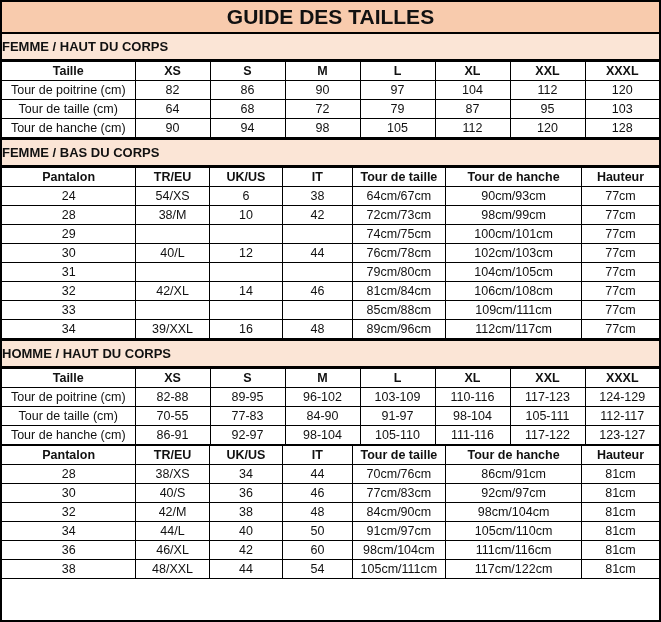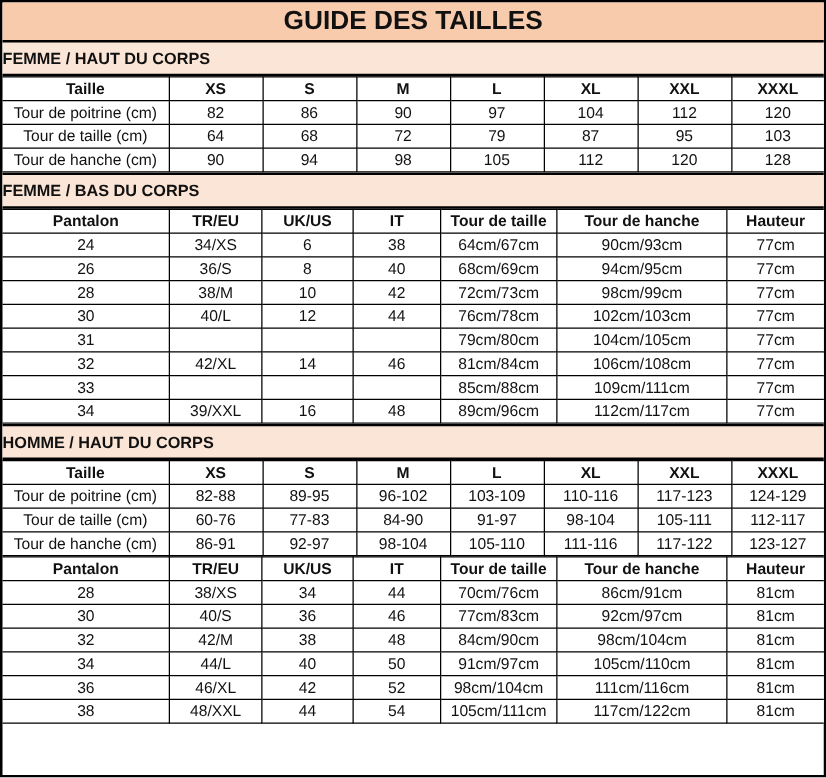--- a/index.html
+++ b/index.html
@@ -141,43 +141,43 @@
             <th>UK/US</th>
             <th>IT</th>
             <th>Tour de taille</th>
             <th>Tour de hanche</th>
             <th>Hauteur</th>
           </tr>
         </thead>
         <tbody>
           <tr>
             <td class="row-label">24</td>
-            <td>34/XS</td>
+            <td>54/XS</td>
             <td>6</td>
             <td>38</td>
             <td>64cm/67cm</td>
             <td>90cm/93cm</td>
-            <td>77cm</td>
-          </tr>
-          <tr>
-            <td class="row-label">26</td>
-            <td>36/S</td>
-            <td>8</td>
-            <td>40</td>
-            <td>68cm/69cm</td>
-            <td>94cm/95cm</td>
             <td>77cm</td>
           </tr>
           <tr>
             <td class="row-label">28</td>
             <td>38/M</td>
             <td>10</td>
             <td>42</td>
             <td>72cm/73cm</td>
             <td>98cm/99cm</td>
+            <td>77cm</td>
+          </tr>
+          <tr>
+            <td class="row-label">29</td>
+            <td></td>
+            <td></td>
+            <td></td>
+            <td>74cm/75cm</td>
+            <td>100cm/101cm</td>
             <td>77cm</td>
           </tr>
           <tr>
             <td class="row-label">30</td>
             <td>40/L</td>
             <td>12</td>
             <td>44</td>
             <td>76cm/78cm</td>
             <td>102cm/103cm</td>
             <td>77cm</td>
@@ -250,21 +250,21 @@
             <td>82-88</td>
             <td>89-95</td>
             <td>96-102</td>
             <td>103-109</td>
             <td>110-116</td>
             <td>117-123</td>
             <td>124-129</td>
           </tr>
           <tr>
             <td class="row-label">Tour de taille (cm)</td>
-            <td>60-76</td>
+            <td>70-55</td>
             <td>77-83</td>
             <td>84-90</td>
             <td>91-97</td>
             <td>98-104</td>
             <td>105-111</td>
             <td>112-117</td>
           </tr>
           <tr>
             <td class="row-label">Tour de hanche (cm)</td>
             <td>86-91</td>
@@ -332,21 +332,21 @@
             <td>40</td>
             <td>50</td>
             <td>91cm/97cm</td>
             <td>105cm/110cm</td>
             <td>81cm</td>
           </tr>
           <tr>
             <td class="row-label">36</td>
             <td>46/XL</td>
             <td>42</td>
-            <td>52</td>
+            <td>60</td>
             <td>98cm/104cm</td>
             <td>111cm/116cm</td>
             <td>81cm</td>
           </tr>
           <tr>
             <td class="row-label">38</td>
             <td>48/XXL</td>
             <td>44</td>
             <td>54</td>
             <td>105cm/111cm</td>

